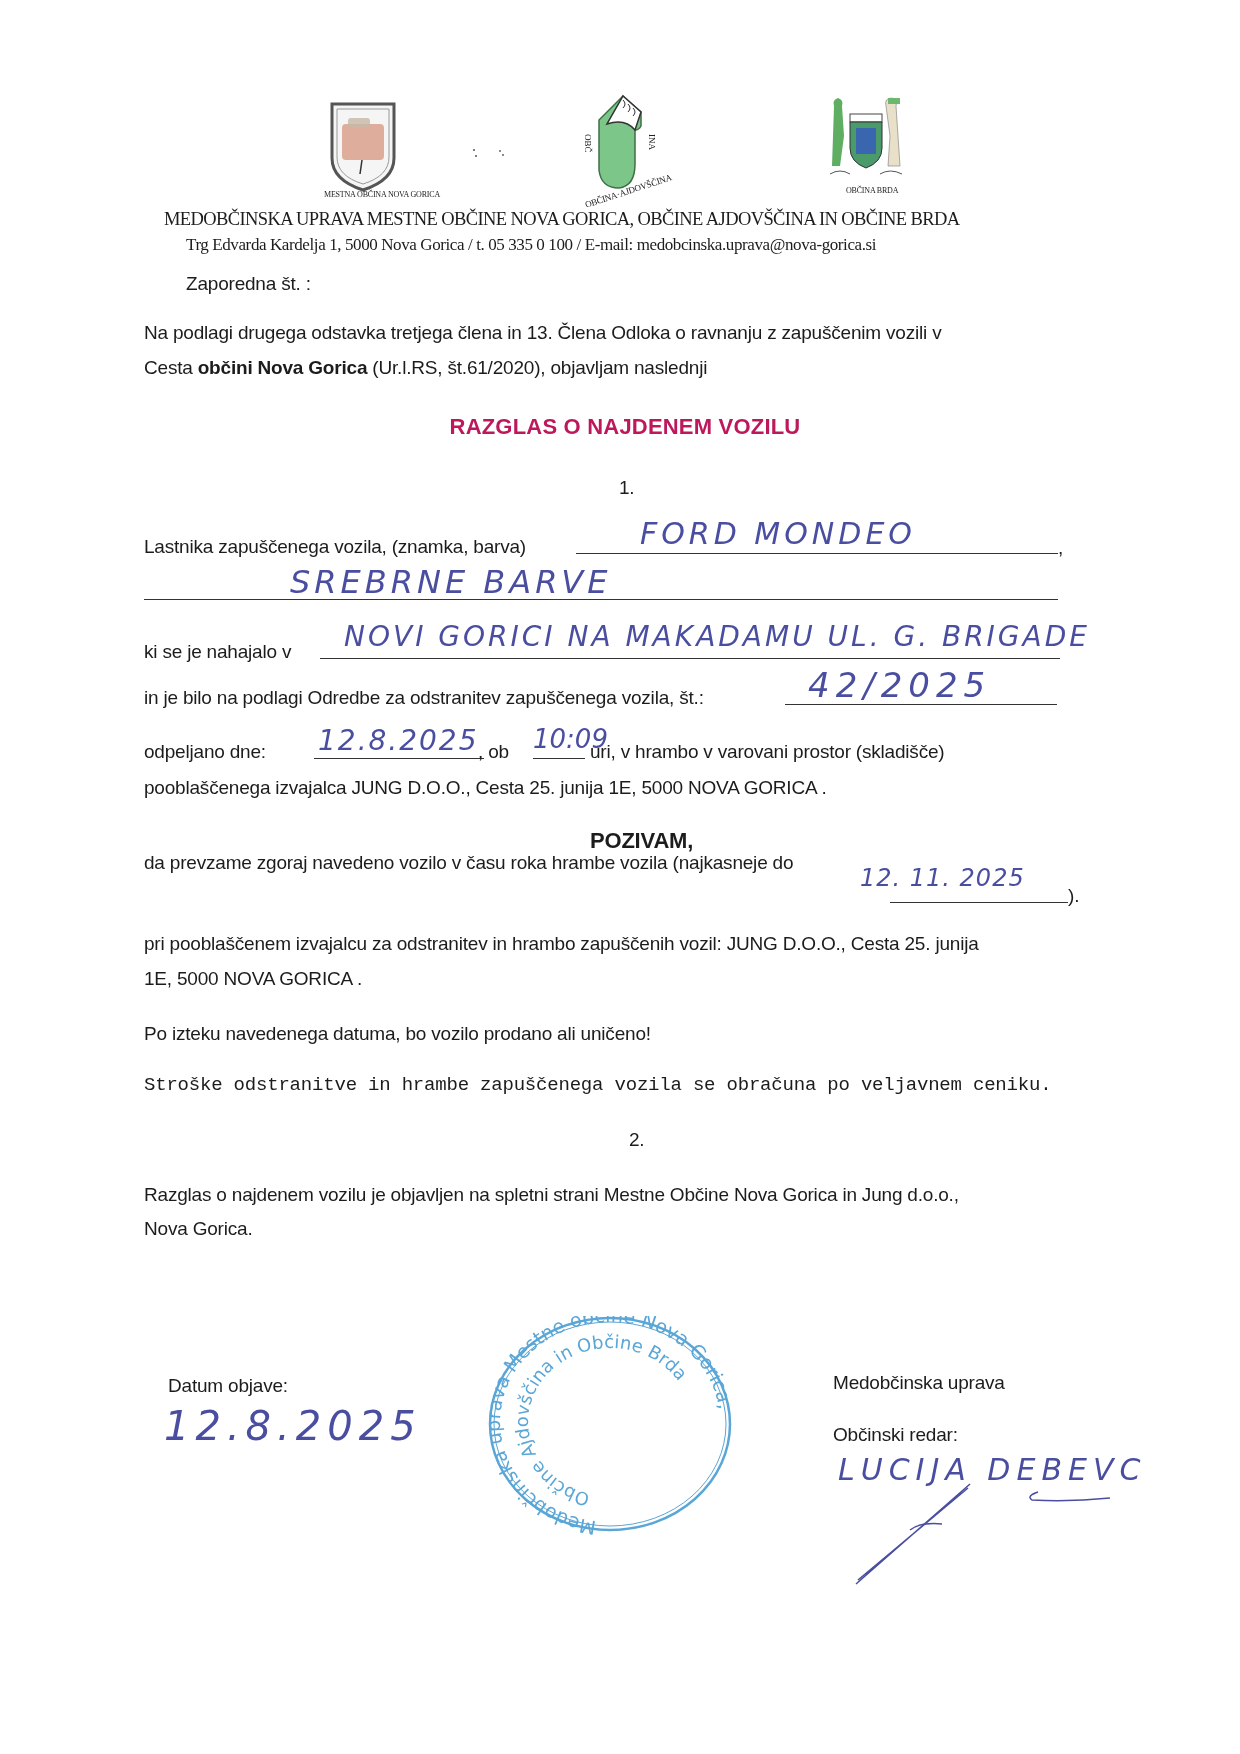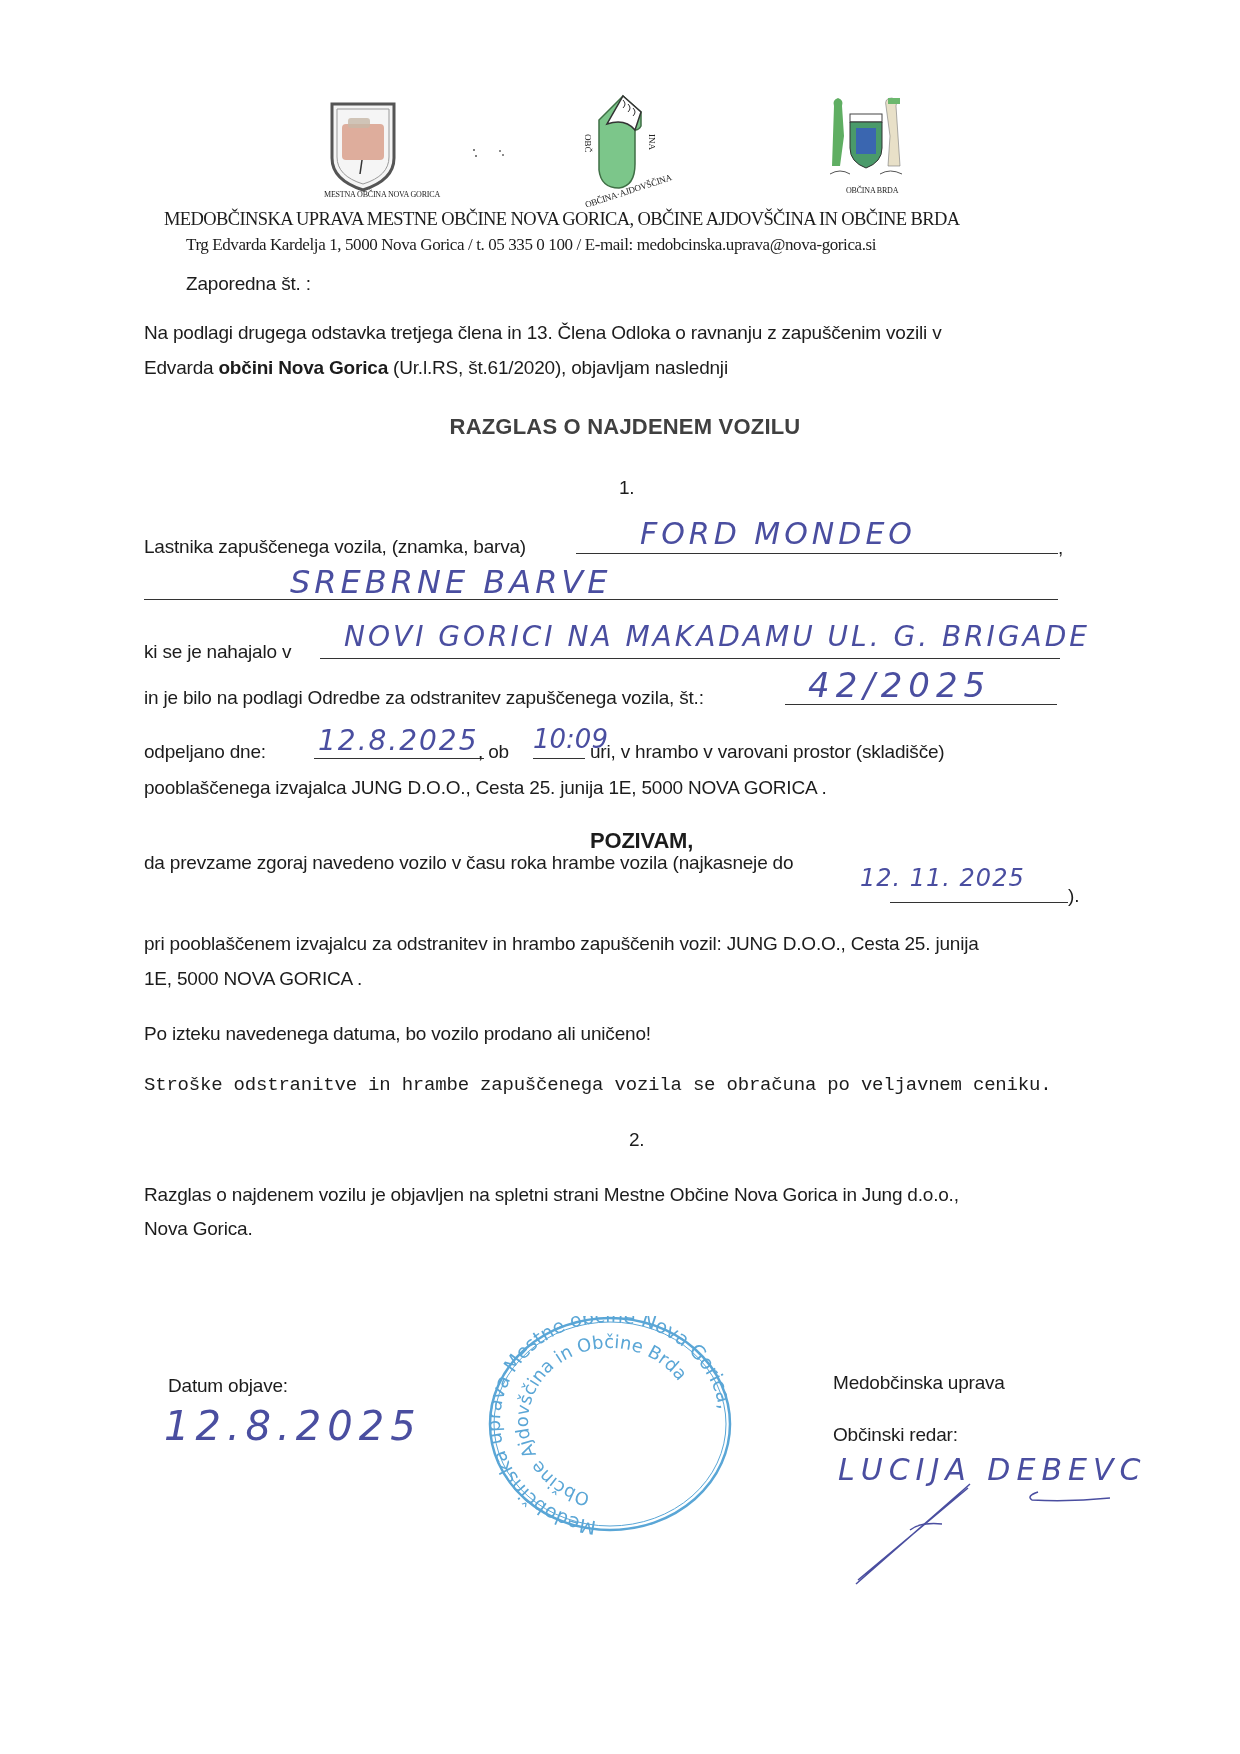--- a/index.html
+++ b/index.html
@@ -61,24 +61,24 @@
   <div class="logo-cap abs" style="left:26px;top:90px;">OBČINA BRDA</div>
 </div>
 
 <div class="abs serif" style="left:164px;top:209px;font-size:18.5px;letter-spacing:-0.6px;white-space:nowrap;">MEDOBČINSKA UPRAVA MESTNE OBČINE NOVA GORICA, OBČINE  AJDOVŠČINA IN OBČINE BRDA</div>
 <div class="abs serif" style="left:186px;top:235px;font-size:17px;letter-spacing:-0.4px;white-space:nowrap;">Trg Edvarda Kardelja 1, 5000 Nova Gorica / t. 05 335 0 100 / E-mail: medobcinska.uprava@nova-gorica.si</div>
 
 <div class="abs body-text" style="left:144px;top:274px;margin-left:42px;">Zaporedna št. :</div>
 
 <div class="abs body-text" style="left:144px;top:323px;">Na podlagi drugega odstavka tretjega člena in 13. Člena Odloka o ravnanju z zapuščenim vozili v</div>
 <div class="abs body-text" style="left:144px;top:358px;">
-  <span>Edvarda </span><b class="bold">občini Nova Gorica</b><span> (Ur.l.RS, št.61/2020), objavljam naslednji</span>
+  <span>Cesta </span><b class="bold">občini Nova Gorica</b><span> (Ur.l.RS, št.61/2020), objavljam naslednji</span>
 </div>
 
-<div class="abs" style="left:0;width:1240px;top:414px;text-align:center;font-size:22px;font-weight:bold;color:#404040;letter-spacing:0.2px;padding-left:10px;box-sizing:border-box;">RAZGLAS O NAJDENEM VOZILU</div>
+<div class="abs" style="left:0;width:1240px;top:414px;text-align:center;font-size:22px;font-weight:bold;color:#be185d;letter-spacing:0.2px;padding-left:10px;box-sizing:border-box;">RAZGLAS O NAJDENEM VOZILU</div>
 
 <div class="abs body-text" style="left:619px;top:478px;">1.</div>
 
 <div class="abs body-text" style="left:144px;top:537px;">Lastnika zapuščenega vozila, (znamka, barva)</div>
 <div class="uline" style="left:576px;top:553px;width:482px;"></div>
 <div class="abs hand" style="left:640px;top:516px;font-size:30px;">FORD MONDEO</div>
 <div class="abs body-text" style="left:1058px;top:538px;">,</div>
 
 <div class="uline" style="left:144px;top:599px;width:914px;"></div>
 <div class="abs hand" style="left:290px;top:563px;font-size:32px;">SREBRNE BARVE</div>

